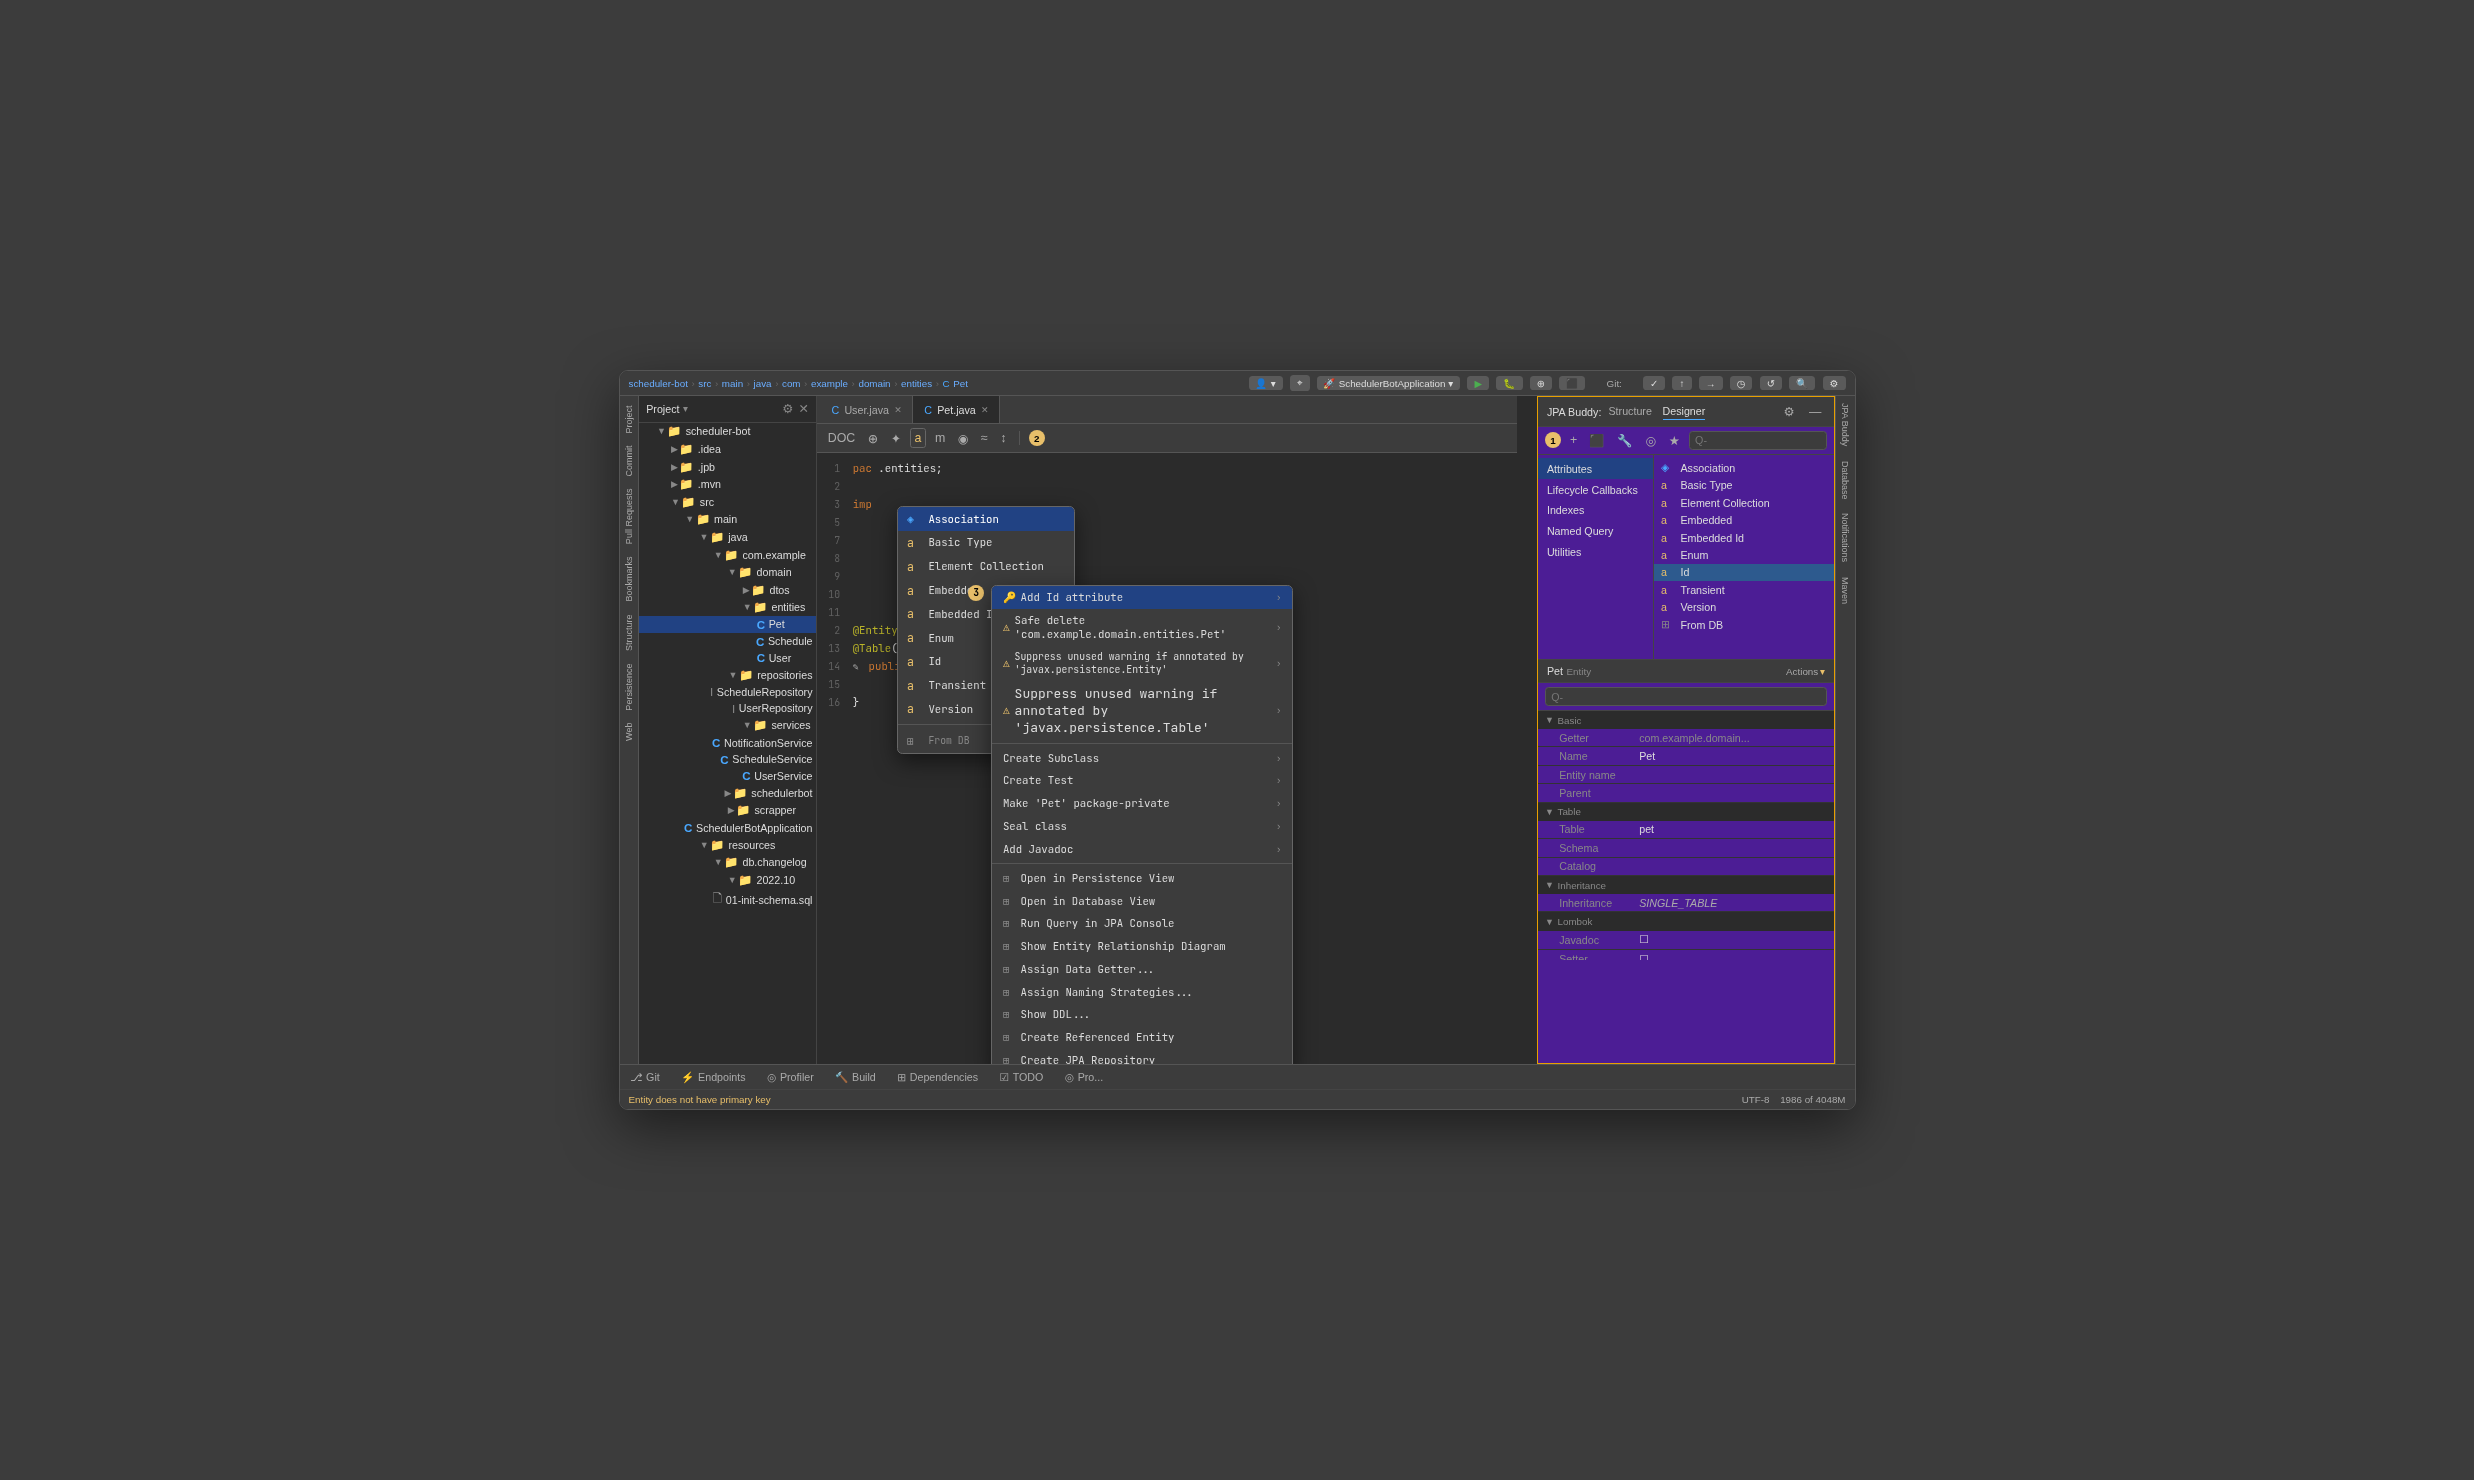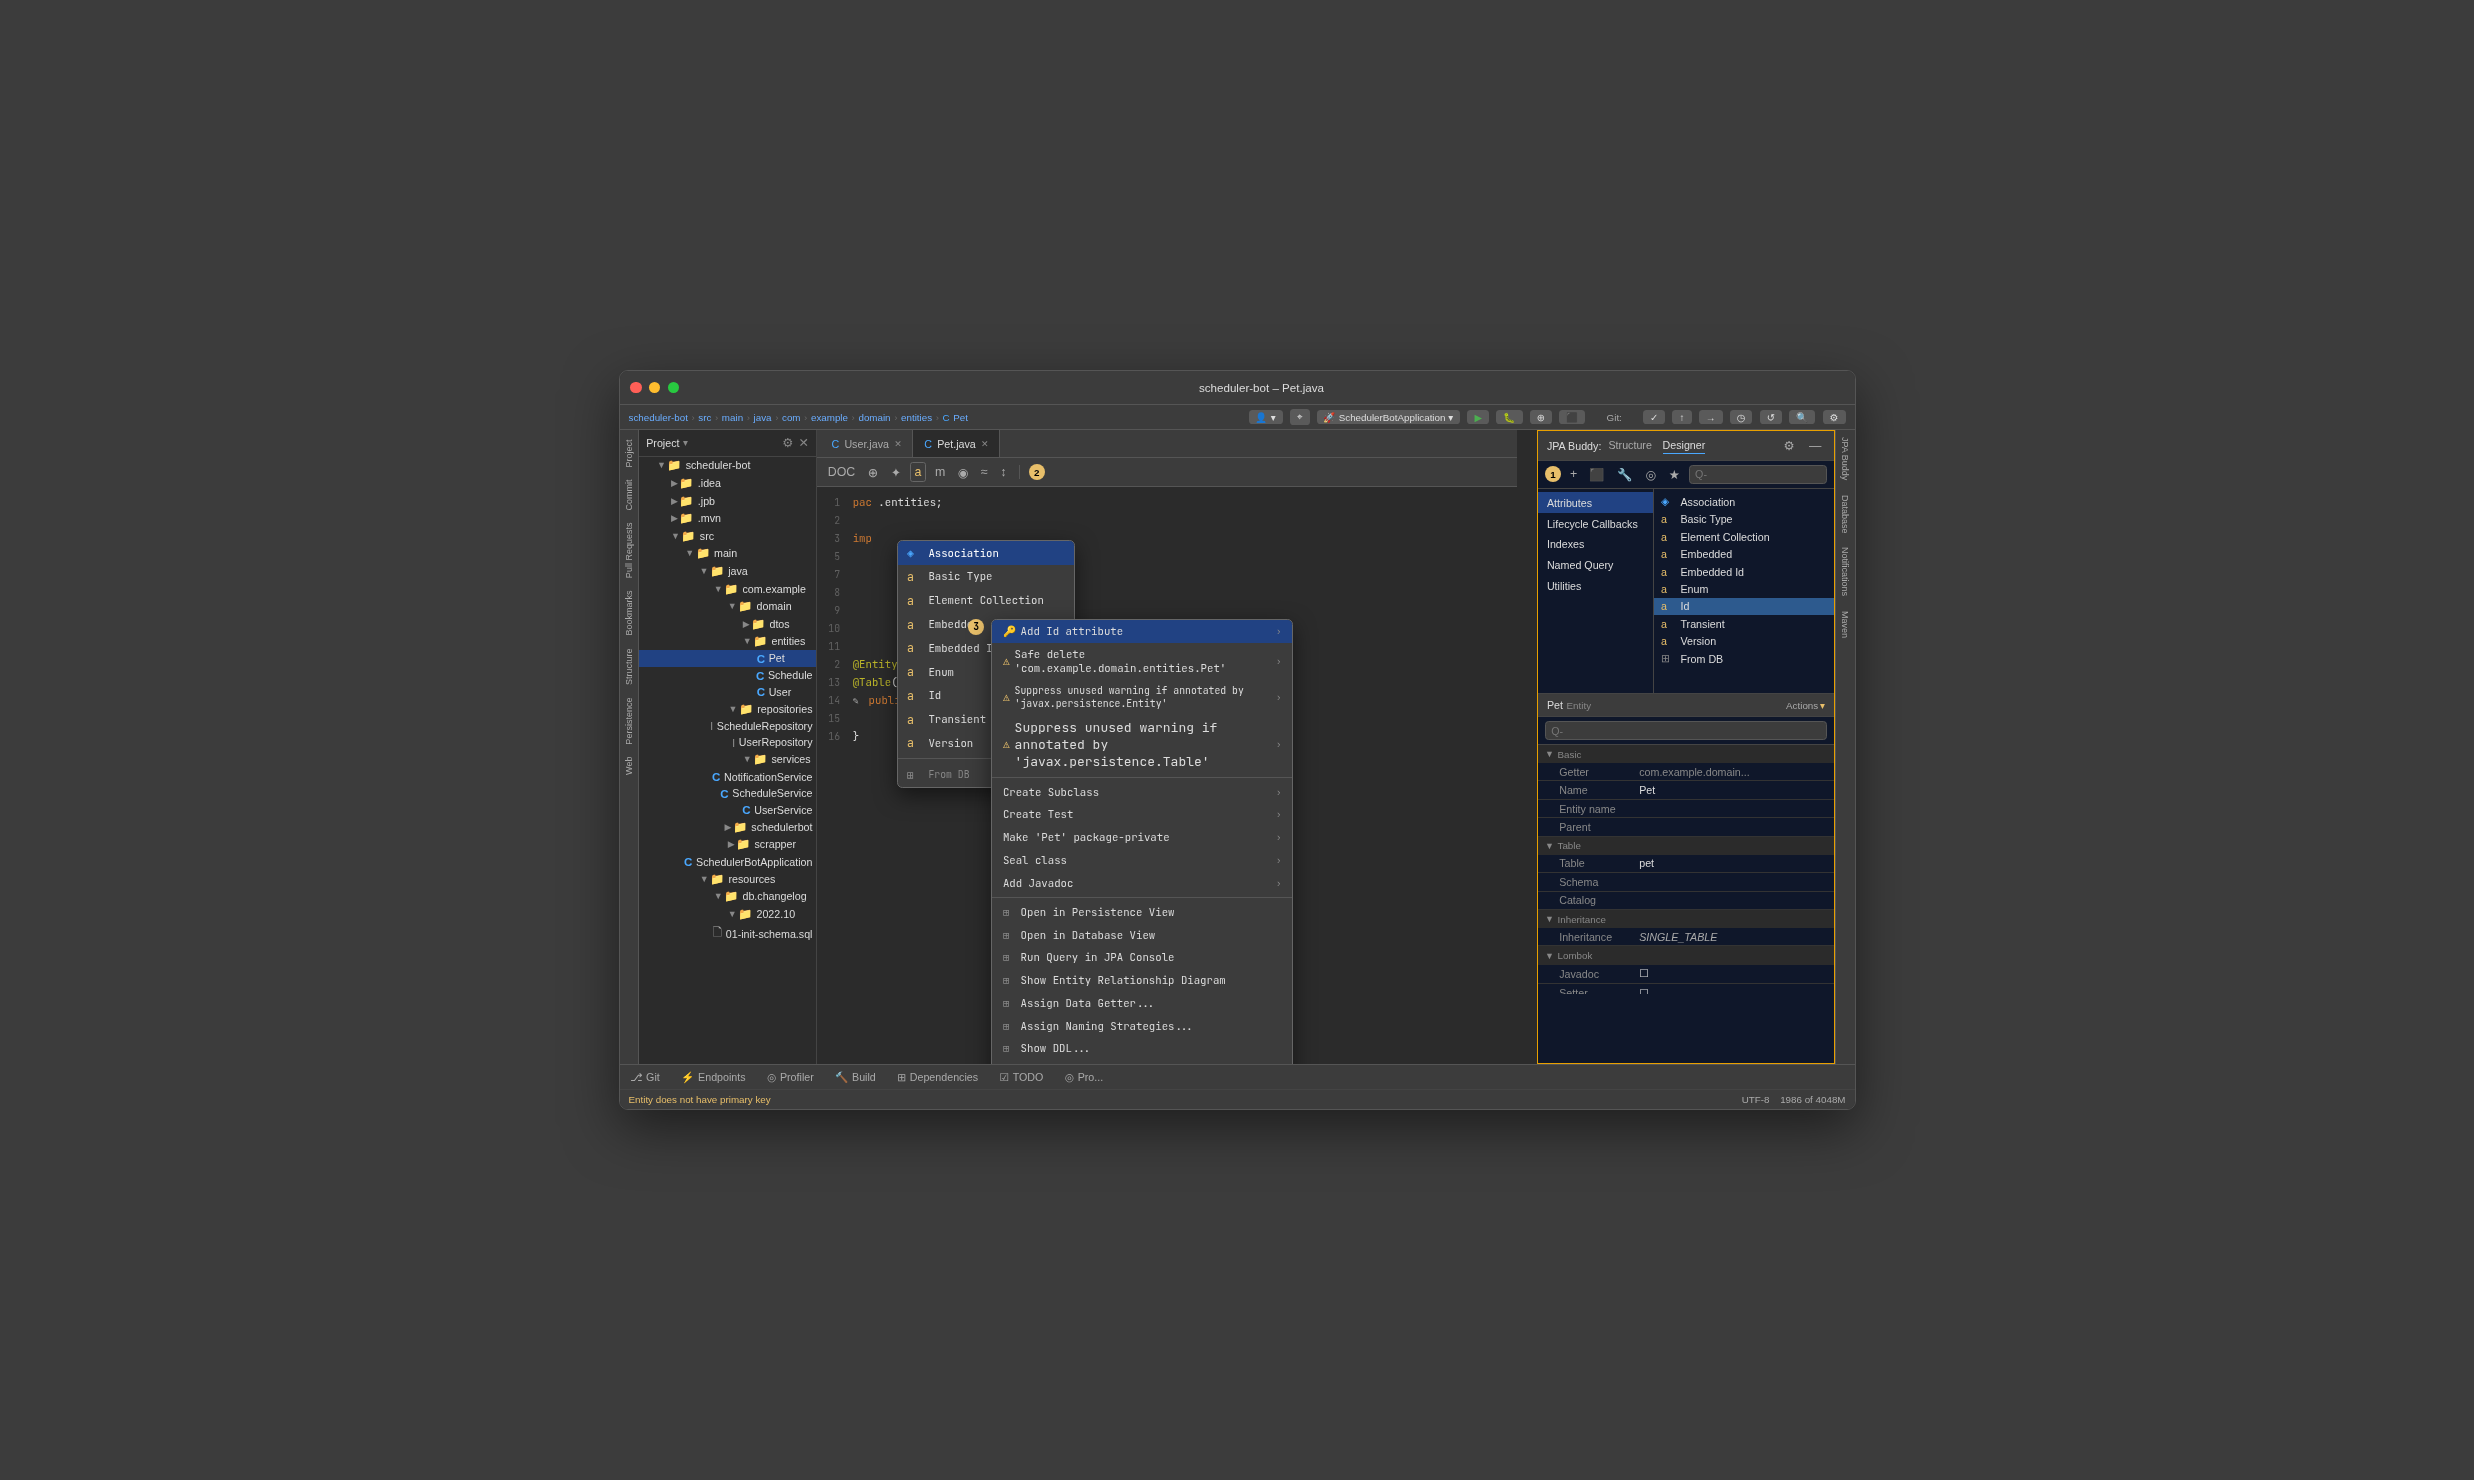--- a/index.html
+++ b/index.html
@@ -288,21 +288,21 @@
     .ctx-arrow { color: #888; font-size: 9px; }
     .ctx-sep { height: 0.9px; background: #555; margin: 2.7px 0; }
     .ctx-warning-icon { color: #e8bf6a; }
     .ctx-item.add-id { background: #214283; }
     
     .num-badge { font-size: 9.8px; color: #e06c75; }
     .warn-badge { font-size: 9.8px; color: #e8bf6a; }
     
     .right-panel {
       width: 298px;
-      background: #0f172a;
+      background: #4c1d95;
       border-left: 0.9px solid #444;
       display: flex;
       flex-direction: column;
       flex-shrink: 0;
       margin-left: 20px;
     }
     .jpa-header {
       display: flex;
       align-items: center;
       padding: 5.3px 9px;
@@ -489,28 +489,20 @@
       display: flex;
       flex: 1;
       overflow: hidden;
     }
   </style>
 </head>
 <body>
 
 <div class="window">
 
-  <div class="title-bar">
-    <div class="traffic-lights">
-      <div class="tl tl-red"></div>
-      <div class="tl tl-yellow"></div>
-      <div class="tl tl-green"></div>
-    </div>
-    <div class="title-text">scheduler-bot – Pet.java</div>
-  </div>
 
   <div class="breadcrumb-bar">
     <span class="breadcrumb-link">scheduler-bot</span>
     <span class="breadcrumb-sep">›</span>
     <span class="breadcrumb-link">src</span>
     <span class="breadcrumb-sep">›</span>
     <span class="breadcrumb-link">main</span>
     <span class="breadcrumb-sep">›</span>
     <span class="breadcrumb-link">java</span>
     <span class="breadcrumb-sep">›</span>

